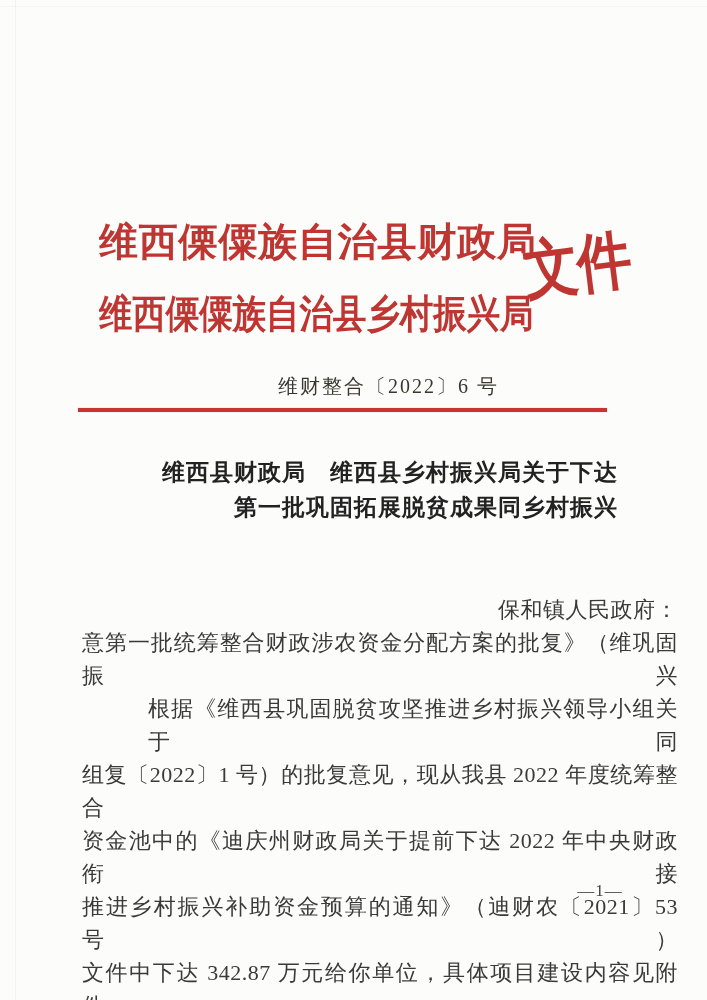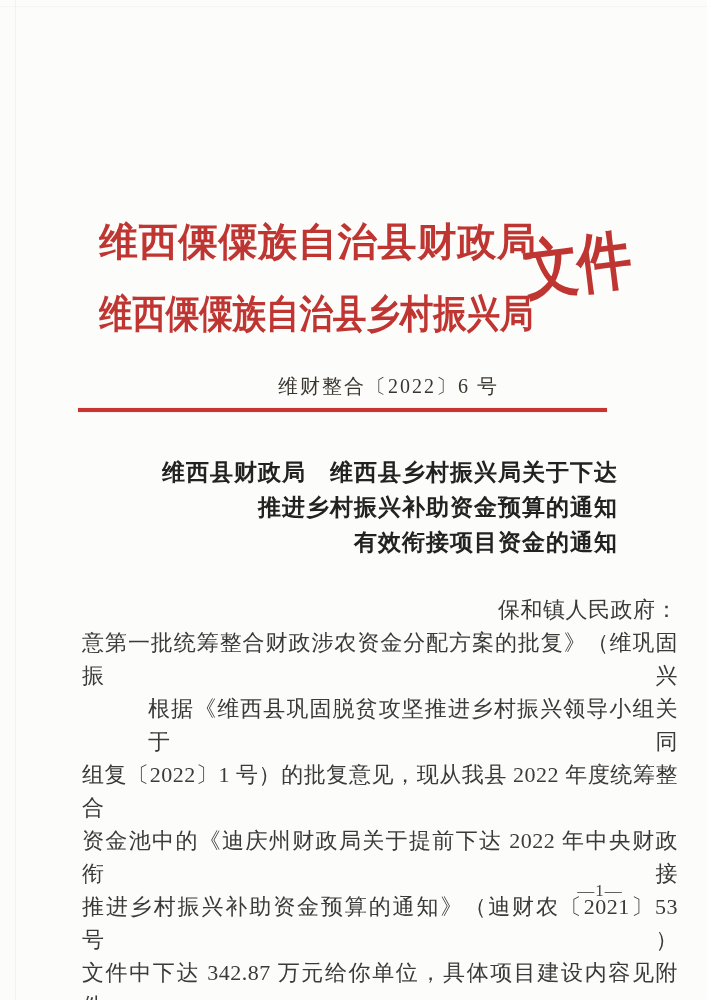--- a/index.html
+++ b/index.html
@@ -137,22 +137,21 @@
   </div>
 
   <div class="wenjian">文件</div>
 
   <div class="doc-number">维财整合〔2022〕6 号</div>
 
   <div class="red-rule"></div>
 
   <div class="title">
     <div>维西县财政局　维西县乡村振兴局关于下达</div>
-    <div>推进乡村振兴补助资金预算的通知</div>
-    <div>有效衔接项目资金的通知</div>
+    <div>第一批巩固拓展脱贫成果同乡村振兴</div>
   </div>
 
   <div class="body-block">
     <div class="salutation">保和镇人民政府：</div>
     <div class="bline">意第一批统筹整合财政涉农资金分配方案的批复》（维巩固振兴</div>
     <div class="bline indent">根据《维西县巩固脱贫攻坚推进乡村振兴领导小组关于同</div>
     <div class="bline">组复〔2022〕1 号）的批复意见，现从我县 2022 年度统筹整合</div>
     <div class="bline">资金池中的《迪庆州财政局关于提前下达 2022 年中央财政衔接</div>
     <div class="bline">推进乡村振兴补助资金预算的通知》（迪财农〔2021〕53 号）</div>
     <div class="bline">文件中下达 342.87 万元给你单位，具体项目建设内容见附件。</div>

